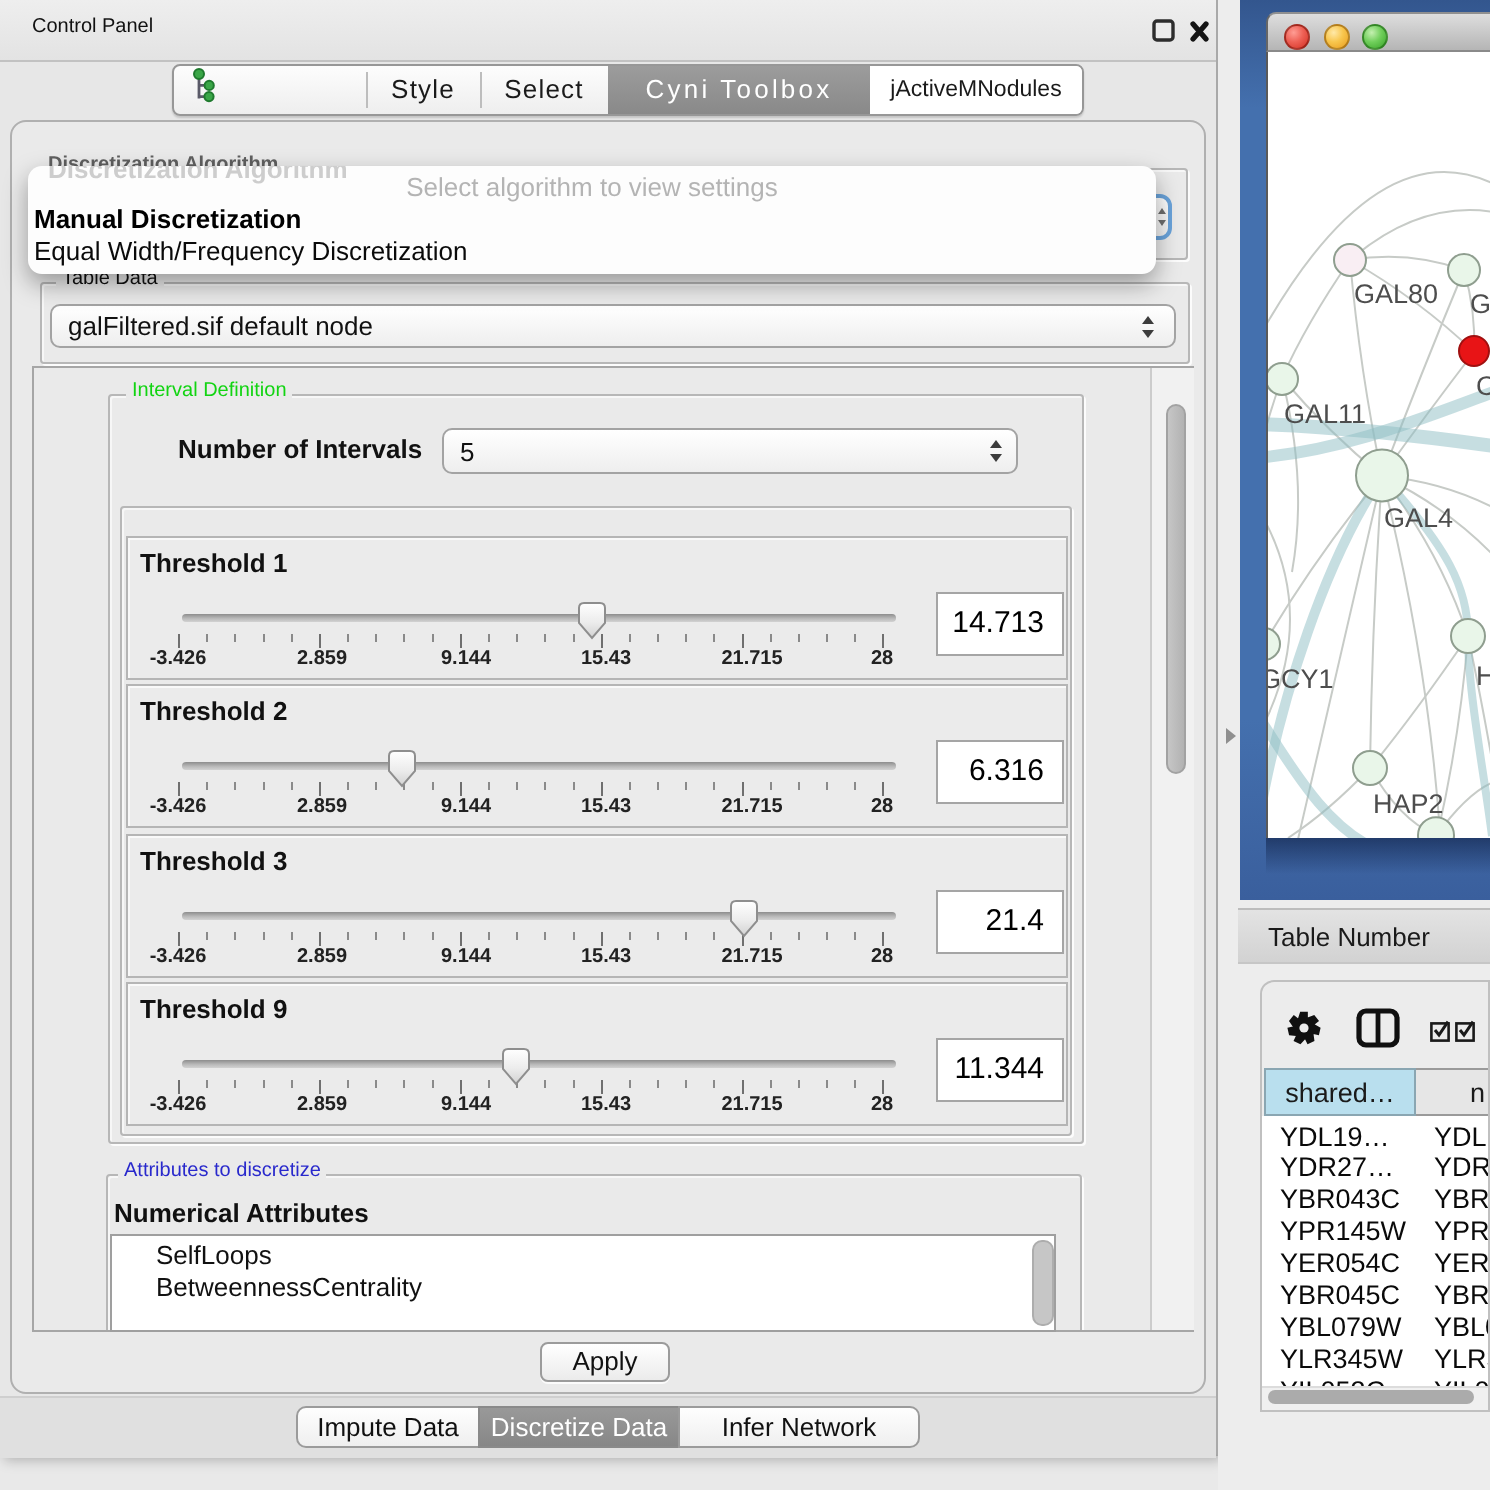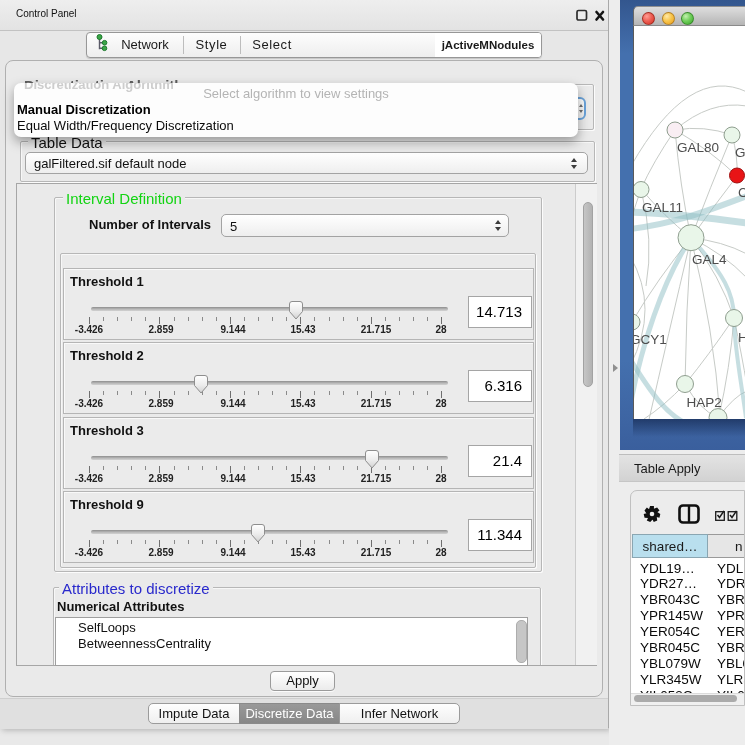--- a/index.html
+++ b/index.html
@@ -19,21 +19,21 @@
        box-shadow:0 1px 1px rgba(0,0,0,0.15);overflow:hidden;}
   .tabseg{position:absolute;top:0;height:24px;font-size:13px;color:#1a1a1a;
        text-align:center;line-height:24px;}
   .tabsep{position:absolute;top:3px;height:18px;width:1px;background:#bdbdbd;}
   #tabsel{background:linear-gradient(180deg,#9c9c9c,#898989);color:#fff;}
   
   #inner{left:5px;top:60px;width:598px;height:637px;background:#eaeaea;
        border:1px solid #b0b0b0;border-radius:8px;box-sizing:border-box;}
   .group{position:absolute;border:1px solid #b7b7b7;border-radius:2px;
        box-shadow:1px 1px 0 rgba(255,255,255,0.85), inset 1px 1px 0 rgba(255,255,255,0.6);}
-  .gtitle{position:absolute;font-size:15px;background:#eaeaea;padding:0 3px;white-space:nowrap;}
+  .gtitle{position:absolute;font-size:10px;background:#eaeaea;padding:0 3px;white-space:nowrap;}
   
   .combo{position:absolute;border:1px solid #a3a3a3;border-radius:5px;
        background:linear-gradient(180deg,#ffffff,#eeeeee);
        font-size:13px;color:#111;box-sizing:border-box;}
   .combo span{position:absolute;left:8px;top:50%;transform:translateY(-50%);}
   .arr-up{position:absolute;width:0;height:0;border-left:3.5px solid transparent;
        border-right:3.5px solid transparent;border-bottom:4.5px solid #3c3c3c;}
   .arr-dn{position:absolute;width:0;height:0;border-left:3.5px solid transparent;
        border-right:3.5px solid transparent;border-top:4.5px solid #3c3c3c;}
   
@@ -102,24 +102,24 @@
 <div id="cptitle" class="abs">
     <span>Control Panel</span>
   </div>
 
 <svg class="abs" style="left:575px;top:9px" width="31" height="13" viewBox="0 0 31 13">
   <rect x="2" y="1.5" width="9.5" height="9.5" rx="1.5" fill="#ececec" stroke="#2d2d2d" stroke-width="1.7"></rect>
   <path d="M21.5 3 L28 10.5 M28 3 L21.5 10.5" stroke="#141414" stroke-width="2.6" stroke-linecap="round"></path>
 </svg>
 
 <div id="tabs" class="abs">
-  <div class="tabseg" style="left:0;width:96px;"><span style="margin-left:20px">Network</span></div>
   <div class="tabseg" style="left:96px;width:57px;letter-spacing:0.6px;">Style</div>
   <div class="tabseg" style="left:153px;width:64px;letter-spacing:0.6px;">Select</div>
-  <div class="tabseg" style="left:348px;width:106px;background:#fff;font-size:11.5px;font-weight:bold;">jActiveMNodules</div>
+  <div class="tabseg" id="tabsel" style="left:217px;width:131px;letter-spacing:1.6px;">Cyni Toolbox</div>
+  <div class="tabseg" style="left:348px;width:106px;background:#fff;font-size:11.5px;">jActiveMNodules</div>
   <div class="tabsep" style="left:96px;"></div>
   <div class="tabsep" style="left:153px;"></div>
 </div>
 
 <svg class="abs" style="left:93px;top:33px" width="15" height="19" viewBox="0 0 15 19">
   <path d="M6.5 6 L6.5 16.2 M6.5 9.7 L11 9.7 M6.5 15.3 L11 15.3" stroke="#5a5a68" stroke-width="1.4" fill="none"></path>
   <circle cx="6.5" cy="4" r="2.5" fill="#3aa647" stroke="#1f7a2e" stroke-width="1"></circle>
   <circle cx="11.6" cy="9.7" r="2.3" fill="#3aa647" stroke="#1f7a2e" stroke-width="1"></circle>
   <circle cx="11.5" cy="15.3" r="2.3" fill="#3aa647" stroke="#1f7a2e" stroke-width="1"></circle>
 </svg>
@@ -321,21 +321,21 @@
     <text x="58" y="237.5">GAL4</text>
     <text x="104" y="316.3">H</text>
     <text x="-4" y="318">GCY1</text>
     <text x="52.5" y="380.5">HAP2</text>
   </g>
 </svg>
 </div>
 <div id="winshadow" class="abs"></div>
 
 <div id="tpbar" class="abs">
-    <span>Table Apply</span>
+    <span>Table Number</span>
   </div>
 
 <div id="tablebox" class="abs">
 
   <svg class="abs" style="left:12px;top:14px" width="18" height="18" viewBox="0 0 18 18">
       <path d="M7.08 0.93 L10.92 0.93 L10.94 3.75 L10.81 3.70 L14.12 2.46 L16.51 5.47 L14.32 7.24 L14.27 7.11 L17.30 8.93 L16.45 12.67 L13.69 12.06 L13.76 11.94 L14.23 15.44 L10.77 17.11 L9.53 14.57 L9.67 14.56 L7.23 17.11 L3.77 15.44 L4.97 12.89 L5.07 12.99 L1.55 12.67 L0.70 8.93 L3.45 8.28 L3.43 8.42 L1.49 5.47 L3.88 2.46 L6.10 4.21 L5.98 4.28 Z" fill="#101010"></path>
       <circle cx="9" cy="9" r="2.3" fill="#ececec"></circle>
     </svg>
   <svg class="abs" style="left:47px;top:13px" width="22" height="20" viewBox="0 0 22 20">
     <rect x="1.5" y="1.5" width="19" height="17" rx="3.5" fill="none" stroke="#101010" stroke-width="2.6"></rect>

